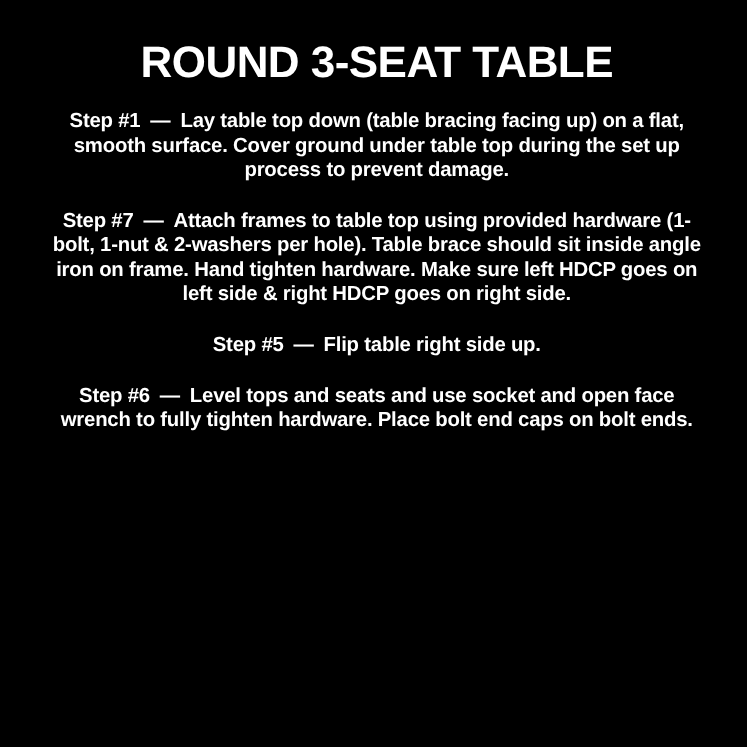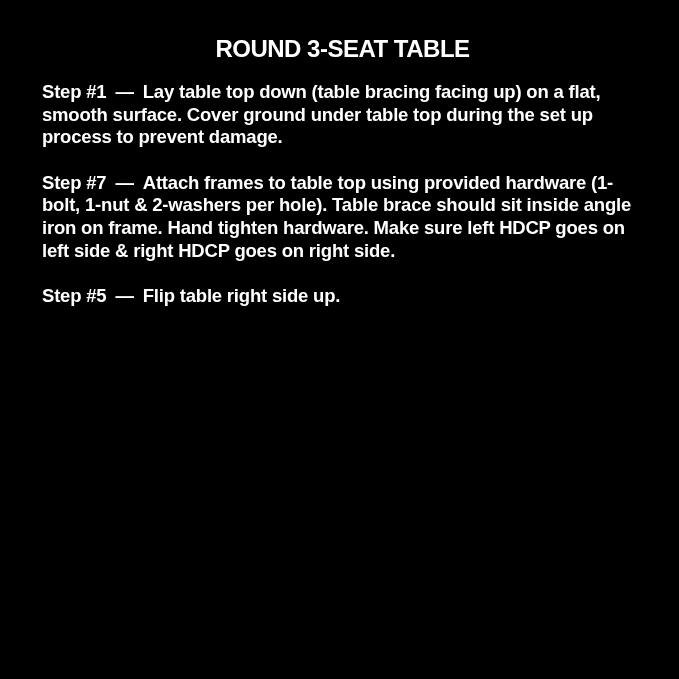--- a/index.html
+++ b/index.html
@@ -17,34 +17,35 @@
     font-weight: bold;
     box-sizing: border-box;
     padding: 36px 36px 20px 42px;
     overflow: hidden;
   }
   .header {
     text-align: center;
     margin-bottom: 20px;
   }
   .title {
-    font-size: 24px;
+    font-size: 40px;
     letter-spacing: -0.5px;
     line-height: 1.05;
     margin: 0 0 6px 0;
   }
   .subtitle {
     font-size: 24px;
     letter-spacing: -0.3px;
     margin: 0;
   }
   .steps {
     font-size: 18.5px;
     line-height: 1.22;
     letter-spacing: -0.2px;
+    text-align: center;
   }
   .step {
     margin: 0 0 23px 0;
   }
   .step-label {
     white-space: nowrap;
   }
   .step-dash {
     display: inline-block;
     margin: 0 9px 0 9px;
@@ -62,16 +63,17 @@
   <div class="steps">
 
     <p class="step"><span class="step-label">Step #1</span><span class="step-dash">—</span><span>Lay table top down (table bracing facing up) on a flat, smooth surface. Cover ground under table top during the set up process to prevent damage.</span></p>
 
     <p class="step"><span class="step-label">Step #7</span><span class="step-dash">—</span><span>Attach frames to table top using provided hardware (1-bolt, 1-nut &amp; 2-washers per hole). Table brace should sit inside angle iron on frame. Hand tighten hardware. Make sure left HDCP goes on left side &amp; right HDCP goes on right side.</span></p>
 
 
 
     <p class="step"><span class="step-label">Step #5</span><span class="step-dash">—</span><span>Flip table right side up.</span></p>
 
+    <p class="step"><span class="step-label">Step #6</span><span class="step-dash">—</span><span>Level tops and seats and use socket and open face wrench to fully tighten hardware. Place bolt end caps on bolt ends.</span></p>
 
   </div>
 
 </div>
 
 </body></html>

